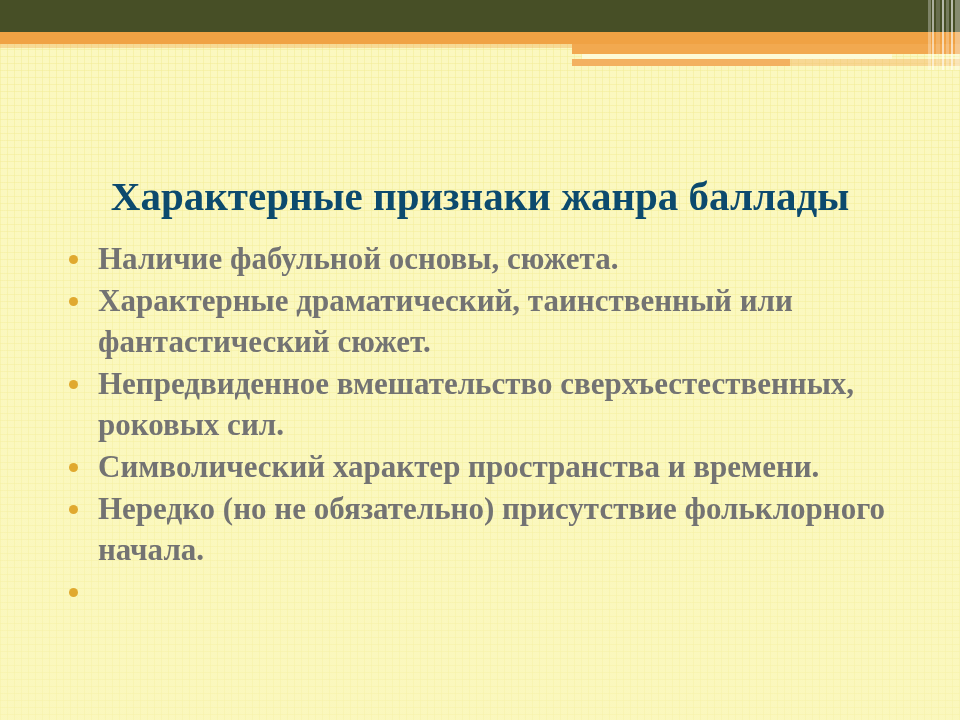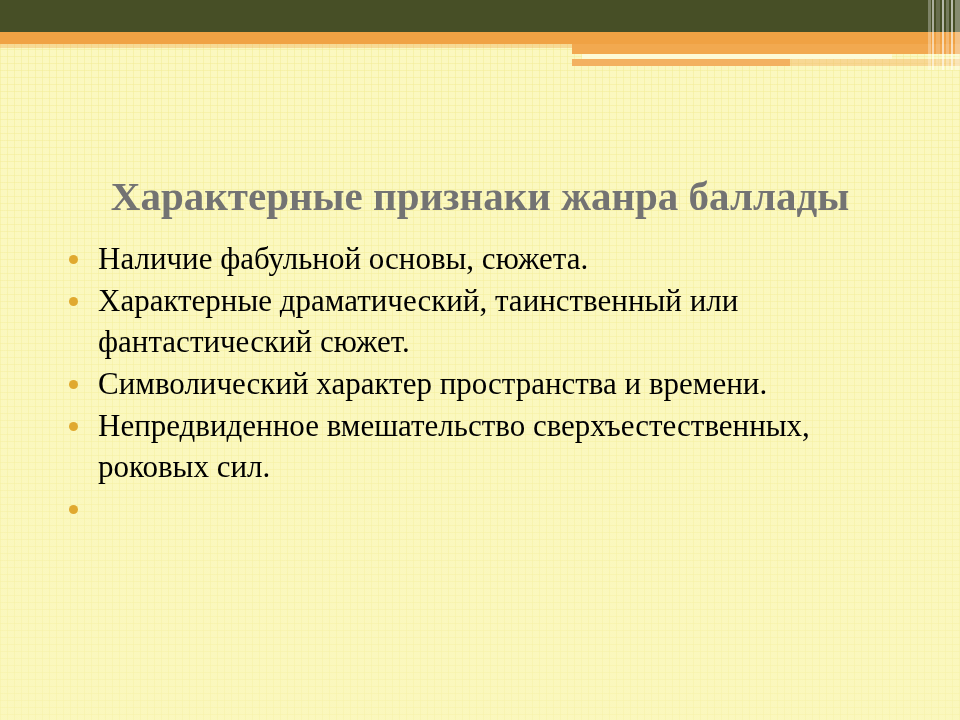--- a/index.html
+++ b/index.html
@@ -92,41 +92,42 @@
   }
 
   
   .title {
     position: absolute;
     left: 0; top: 145px;
     width: 960px;
     text-align: center;
     font-size: 41px;
     line-height: 48px;
-    color: #737373;
+    color: #0c4a6e;
     letter-spacing: 0px;
     white-space: nowrap;
   }
 
   
   .body-list {
     position: absolute;
     left: 62px; top: 238px;
     width: 850px;
     margin: 0;
     padding: 0;
     list-style: none;
   }
   .body-list li {
     position: relative;
     padding-left: 36px;
     font-size: 31px;
     line-height: 41px;
-    color: #000000;
+    color: #737373;
     margin: 0 0 1px 0;
+    font-weight: bold;
   }
   .body-list li .dot {
     position: absolute;
     left: 7px;
     top: 17px;
     width: 9px;
     height: 9px;
     border-radius: 50%;
     background: #e0a92f;
   }
@@ -164,24 +165,28 @@
     <li>
       <span class="dot"></span>
       <span> Наличие фабульной  основы, сюжета.</span>
     </li>
     <li>
       <span class="dot"></span>
       <span> Характерные драматический, таинственный или фантастический сюжет.</span>
     </li>
     <li>
       <span class="dot"></span>
+      <span>Непредвиденное вмешательство сверхъестественных, роковых сил.</span>
+    </li>
+    <li>
+      <span class="dot"></span>
       <span> Символический характер пространства и времени.</span>
     </li>
     <li>
       <span class="dot"></span>
-      <span>Непредвиденное вмешательство сверхъестественных, роковых сил.</span>
+      <span>Нередко (но не обязательно) присутствие фольклорного начала.</span>
     </li>
     <li>
       <span class="dot"></span>
     </li>
   </ul>
 
 </div>
 
 </body></html>

